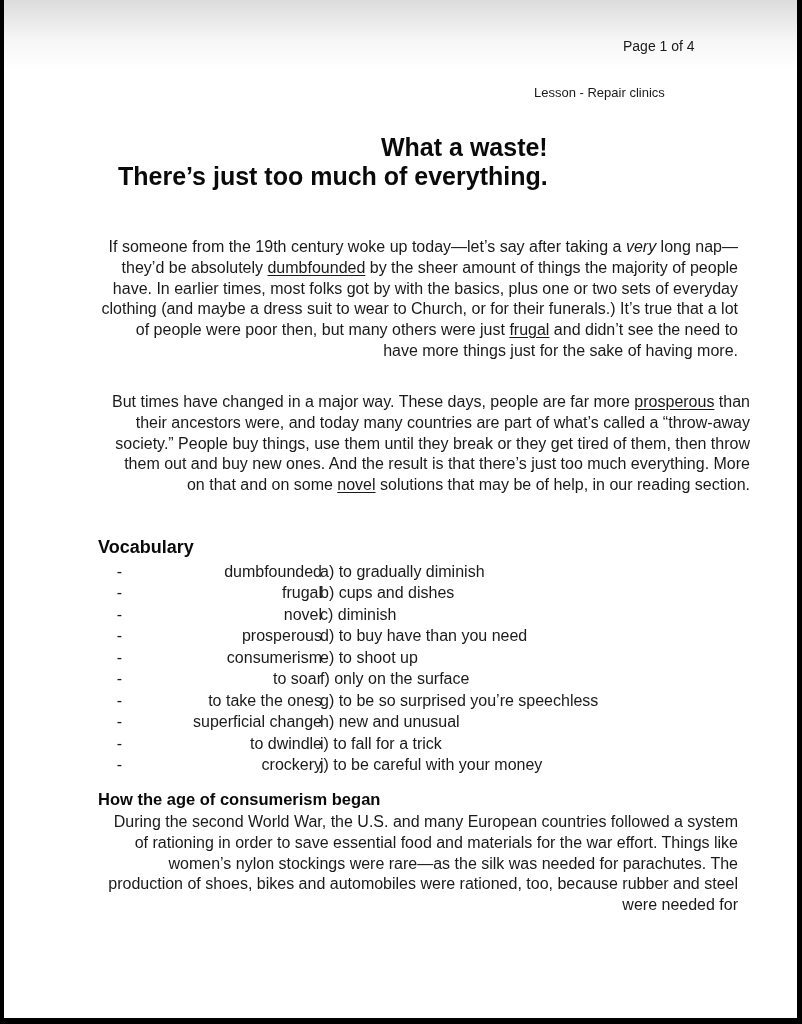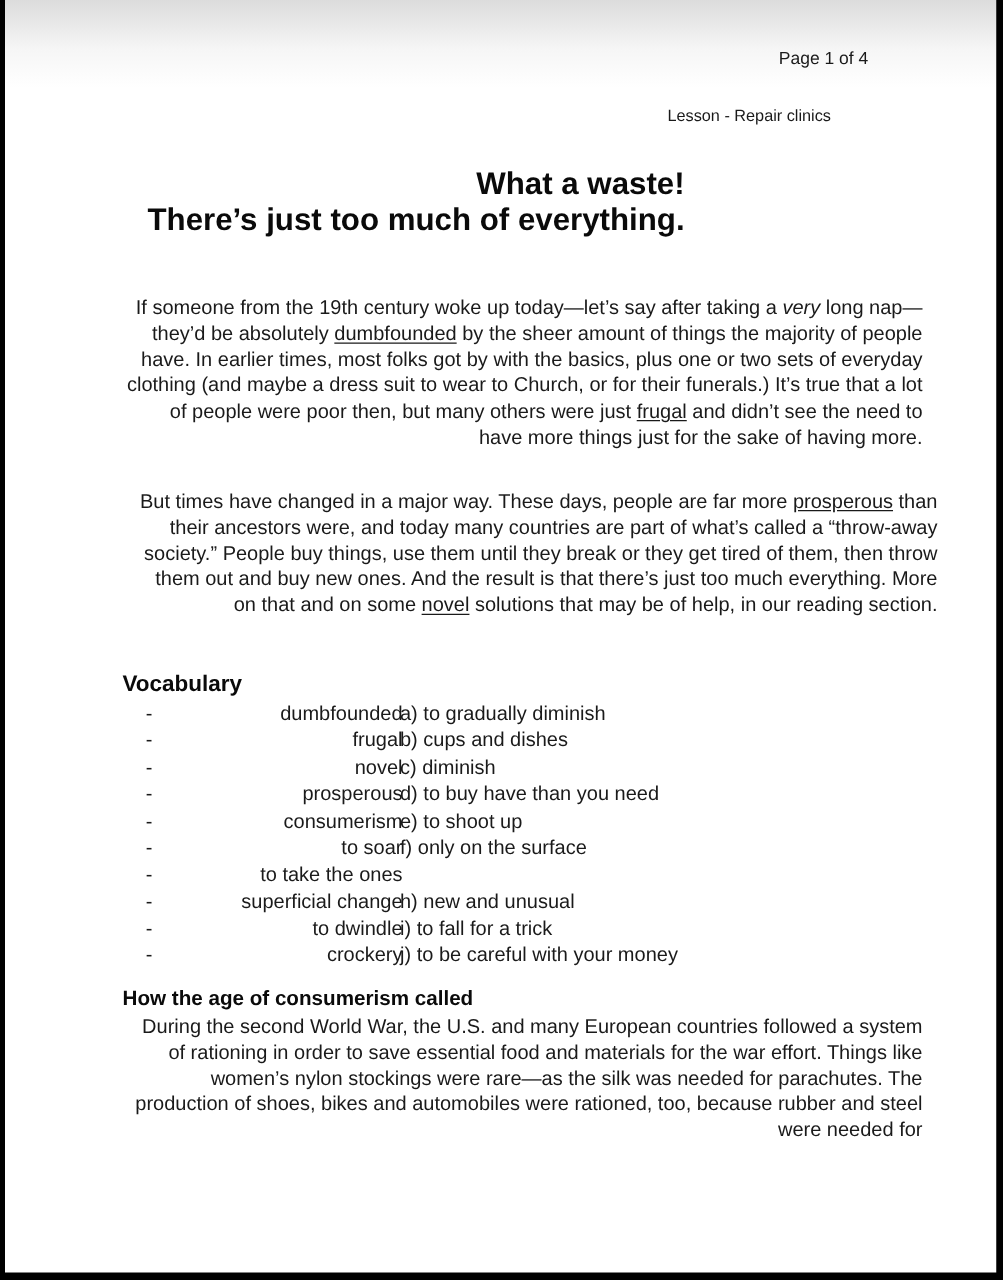--- a/index.html
+++ b/index.html
@@ -97,33 +97,34 @@
         <span class="def">e) to shoot up</span>
       </div>
       <div class="vocab-row">
         <span class="dash">-</span>
         <span class="term">to soar</span>
         <span class="def">f) only on the surface</span>
       </div>
       <div class="vocab-row">
         <span class="dash">-</span>
         <span class="term">to take the ones</span>
+        <span class="def">g) to be so surprised you’re speechless</span>
       </div>
       <div class="vocab-row">
         <span class="dash">-</span>
         <span class="term">superficial change</span>
         <span class="def">h) new and unusual</span>
       </div>
       <div class="vocab-row">
         <span class="dash">-</span>
         <span class="term">to dwindle</span>
         <span class="def">i) to fall for a trick</span>
       </div>
       <div class="vocab-row">
         <span class="dash">-</span>
         <span class="term">crockery</span>
         <span class="def">j) to be careful with your money</span>
       </div>
     </div>
 
-  <div class="section-heading">How the age of consumerism called</div>
+  <div class="section-heading">How the age of consumerism began</div>
   <div class="para p3">During the second World War, the U.S. and many European countries followed a system of rationing in order to save essential food and materials for the war effort. Things like women’s nylon stockings were rare—as the silk was needed for parachutes. The production of shoes, bikes and automobiles were rationed, too, because rubber and steel were needed for</div>
 </div>
 
 </body></html>

